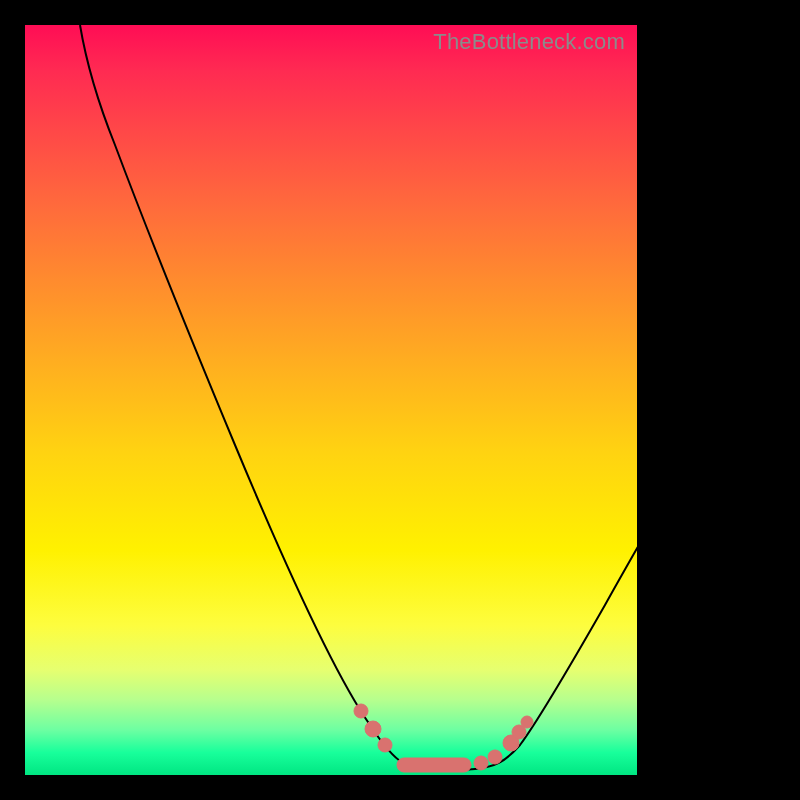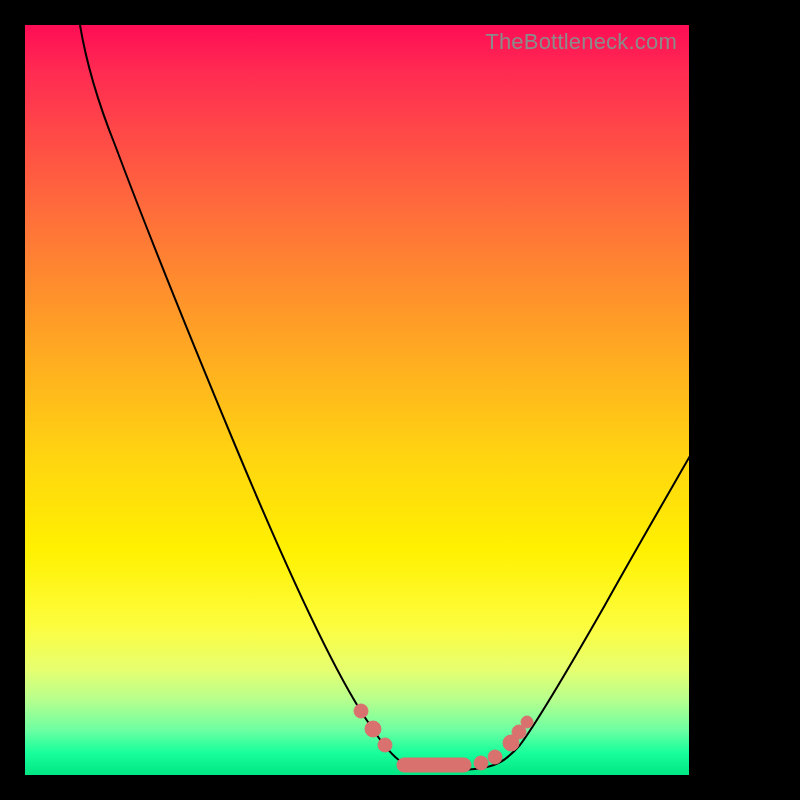--- a/index.html
+++ b/index.html
@@ -14,21 +14,21 @@
   .frame {
     position: relative;
     width: 800px;
     height: 800px;
     background: #000;
   }
   .plot {
     position: absolute;
     left: 25px;
     top: 25px;
-    width: 664px;
+    width: 612px;
     height: 750px;
     
     background: linear-gradient(
       to bottom,
       #ff0d55 0%,
       #ff2a52 6%,
       #ff4748 14%,
       #ff6a3c 24%,
       #ff8b2e 34%,
       #ffae20 45%,

